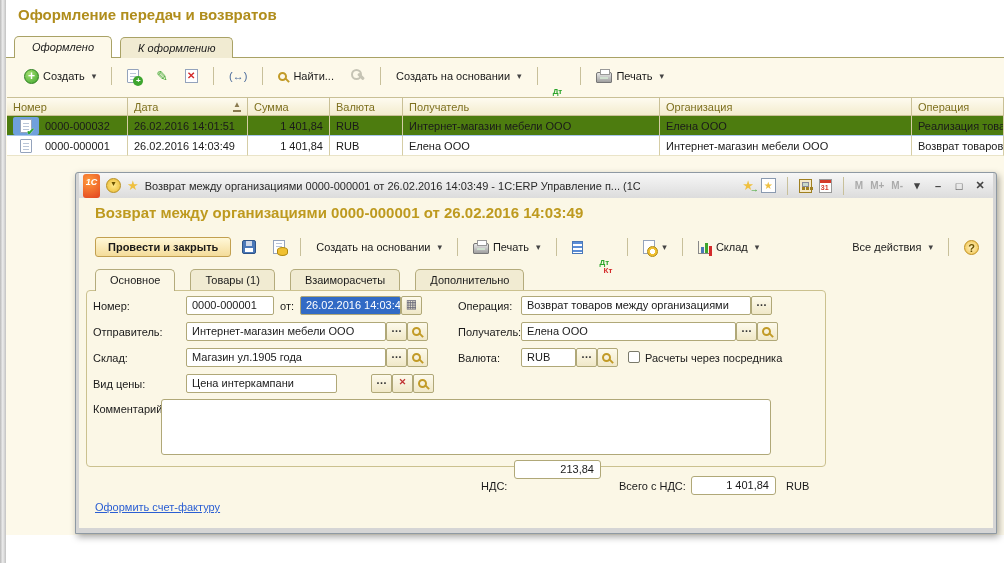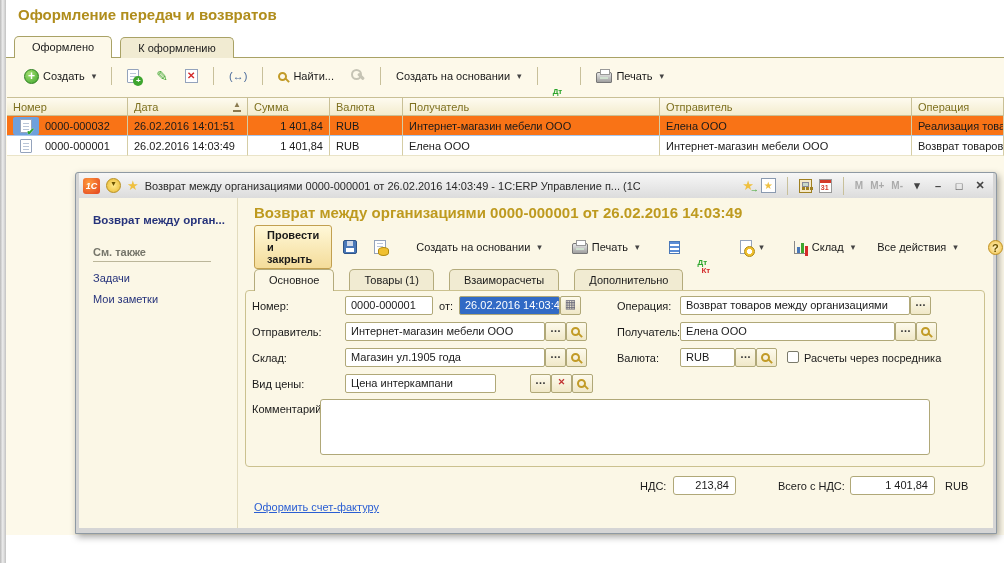--- a/index.html
+++ b/index.html
@@ -9,21 +9,21 @@
     background:#ffffff; font-family:"Liberation Sans", sans-serif;
     font-size:11px; color:#1a1a1a;
   }
   
   .left-frame { position:absolute; left:0; top:0; width:6px; height:563px;
     background:linear-gradient(to right,#b9b9b9,#ececec 45%,#c2c2c2); }
   .page-title { position:absolute; left:18px; top:6px; font-size:15px; font-weight:bold; color:#B08D1C; }
   .main-tabs { position:absolute; left:14px; top:36px; height:22px; z-index:3; }
   .tab { display:inline-block; height:21px; line-height:20px; padding:0 17px;
     border:1px solid #A9A266; border-bottom:none; border-radius:5px 5px 0 0;
-    background:#F1EBD2; margin-right:5px; vertical-align:bottom; cursor:default; }
+    background:#F1EBD2; margin-right:5px; vertical-align:bottom; cursor:default;font-style:italic; }
   .tab.active { background:#FDF9EA; height:22px; }
   .content-band { position:absolute; left:6px; top:57px; width:998px; height:478px;
     background:#FDF9EA; border-top:1px solid #A9A266; }
   .main-toolbar { position:absolute; left:18px; top:63px; height:26px; display:flex; align-items:center; gap:5px; }
   .tbtn { display:inline-flex; align-items:center; gap:4px; padding:2px 5px; border:1px solid transparent; border-radius:3px; cursor:pointer; white-space:nowrap; }
   .tsep { width:1px; height:18px; background:#C8C09A; margin:0 4px; }
   .caret::after { content:"▾"; font-size:9px; color:#444; margin-left:3px; }
   
   .ico { display:inline-block; position:relative; }
   .plus-circle { width:15px; height:15px; border-radius:50%;
@@ -96,33 +96,33 @@
   .star-box::after { content:"★"; color:#EFC040; font-size:10px; line-height:14px; }
   .grid-ico { color:#667; font-size:12px; line-height:14px; }
   .grid-ico::after { content:"▦"; }
   
   .grid { position:absolute; left:7px; top:97px; width:997px; }
   .grow { display:grid; grid-template-columns:121px 120px 82px 73px 257px 252px 1fr; }
   .grow > div { padding:2px 6px; border-right:1px solid #D5CDA5; white-space:nowrap; overflow:hidden; display:flex; align-items:center; }
   .ghead > div { background:linear-gradient(#FEFBF0,#F3ECCE); color:#7E701F;
     border-top:1px solid #C9C096; border-bottom:1px solid #C9C096; border-right:1px solid #C9C096; height:19px; }
   .gdata > div { height:20px; border-bottom:1px solid #EAE4C8; background:#fff; }
-  .gdata.selected > div { background:#f97316; border-bottom:1px solid #A8C6EC; }
+  .gdata.selected > div { background:#4d7c0f; border-bottom:1px solid #A8C6EC; }
   .cell-num { text-align:right; justify-content:flex-end; }
   .row-marker { display:inline-flex; align-items:center; justify-content:center;
     width:26px; height:18px; background:#6FA0DC; border-radius:2px; margin-right:6px; }
   .row-plain { display:inline-flex; align-items:center; justify-content:center; width:26px; height:18px; margin-right:6px; }
   .hspread { justify-content:space-between; }
   
   .dialog { position:absolute; left:75px; top:172px; width:922px; height:362px;
     background:#D5D5D5; border:1px solid #8E99A3; border-radius:3px 3px 0 0;
     padding:0 3px 3px 3px; box-shadow:2px 3px 7px rgba(0,0,0,.35); }
   .dlg-titlebar { height:25px; display:flex; align-items:center; gap:6px; padding:0 6px 0 4px;
     background:linear-gradient(#F7F7F7,#DCDCDC); }
-  .logo-1c { width:17px; height:16px; border-radius:3px; background:radial-gradient(circle at 35% 30%,#FF9A3C,#E2421F);
+  .logo-1c { width:17px; height:24px; border-radius:3px; background:radial-gradient(circle at 35% 30%,#FF9A3C,#E2421F);
     color:#fff; font-weight:bold; font-style:italic; font-size:9px; line-height:16px; text-align:center; }
   .round-btn { width:15px; height:15px; border-radius:50%; background:radial-gradient(#FFE98C,#E8B830);
     border:1px solid #B89020; text-align:center; }
   .round-btn::after { content:"▾"; font-size:8px; color:#6A5200; position:relative; top:-3px; }
   .dlg-title-text { color:#2a2a2a; white-space:nowrap; overflow:hidden; max-width:495px; }
   .tb-right { margin-left:auto; display:flex; align-items:center; gap:7px; }
   .mem-btn { color:#ABABAB; font-weight:bold; font-size:10px; }
   .win-glyph { color:#444; font-size:11px; font-weight:bold; width:14px; text-align:center; cursor:pointer; }
   .dlg-body { display:flex; height:330px; background:#FBF7E6; }
   .dlg-sidebar { width:159px; padding:16px 12px 0 14px; border-right:1px solid #E2DBBD; }
@@ -218,21 +218,21 @@
 <div class="grid">
   <div class="grow ghead">
     <div>Номер</div>
     <div class="hspread">
       <span>Дата</span>
       <span class="ico sort-asc"></span>
     </div>
     <div>Сумма</div>
     <div>Валюта</div>
     <div>Получатель</div>
-    <div>Отправитель</div>
+    <div>Организация</div>
     <div>Операция</div>
   </div>
   <div class="grow gdata selected">
     <div>
       <span class="row-marker">
         <span class="ico doc check"></span>
       </span>
       <span>0000-000032</span>
     </div>
     <div>26.02.2016 14:01:51</div>
@@ -274,26 +274,20 @@
       <span class="mem-btn">M</span>
       <span class="mem-btn">M+</span>
       <span class="mem-btn">M-</span>
       <span class="win-glyph">▾</span>
       <span class="win-glyph">–</span>
       <span class="win-glyph">□</span>
       <span class="win-glyph">✕</span>
     </span>
   </div>
   <div class="dlg-body">
-    <div class="dlg-sidebar">
-      <div class="sb-current">Возврат между орган...</div>
-      <div class="sb-seealso">См. также</div>
-      <div class="sb-link">Задачи</div>
-      <div class="sb-link">Мои заметки</div>
-    </div>
     <div class="dlg-main">
       <div class="dlg-heading">Возврат между организациями 0000-000001 от 26.02.2016 14:03:49</div>
 
       <div class="dlg-toolbar">
         <span class="btn-primary">Провести и закрыть</span>
         <span class="tbtn">
             <span class="ico floppy"></span>
           </span>
         <span class="tbtn">
             <span class="ico doc-post"></span>
@@ -388,21 +382,21 @@
         <span class="fbtn clear" style="left:305px;top:83px"></span>
         <span class="fbtn" style="left:326px;top:83px">
             <span class="mag"></span>
           </span>
 
         <span class="flabel" style="left:6px;top:112px">Комментарий:</span>
         <span class="textarea" style="left:74px;top:108px;width:610px;height:56px"></span>
       </div>
 
       <span class="totals-label" style="left:402px;top:282px;position:absolute">НДС:</span>
-      <span class="tfield" style="left:435px;top:278px;width:63px">213,84</span>
+      <span class="tfield" style="left:435px;top:262px;width:87px">213,84</span>
       <span class="totals-label" style="left:540px;top:282px;position:absolute">Всего с НДС:</span>
       <span class="tfield" style="left:612px;top:278px;width:85px">1 401,84</span>
       <span class="totals-label" style="left:707px;top:282px;position:absolute">RUB</span>
 
       <span class="link" style="left:16px;top:303px">Оформить счет-фактуру</span>
     </div>
   </div>
 </div>
 
 </body></html>

